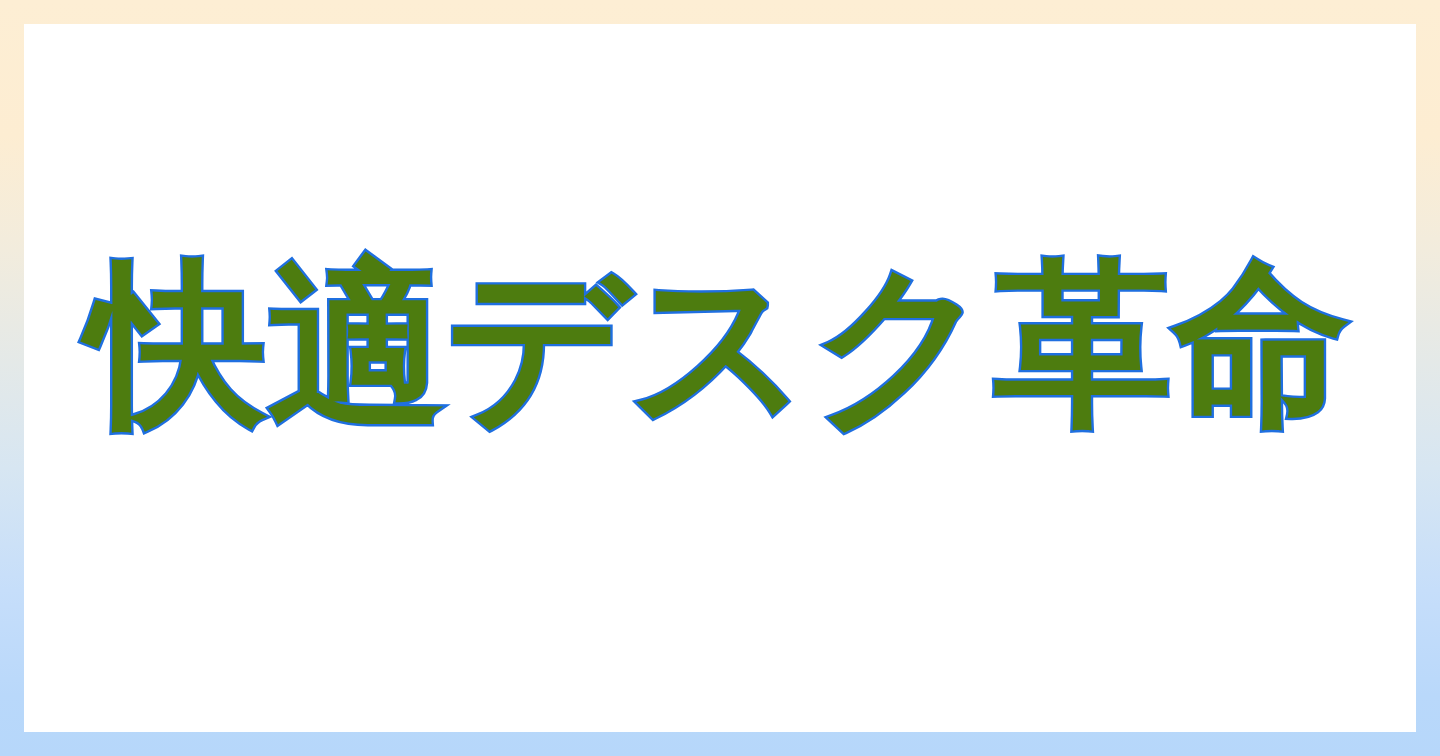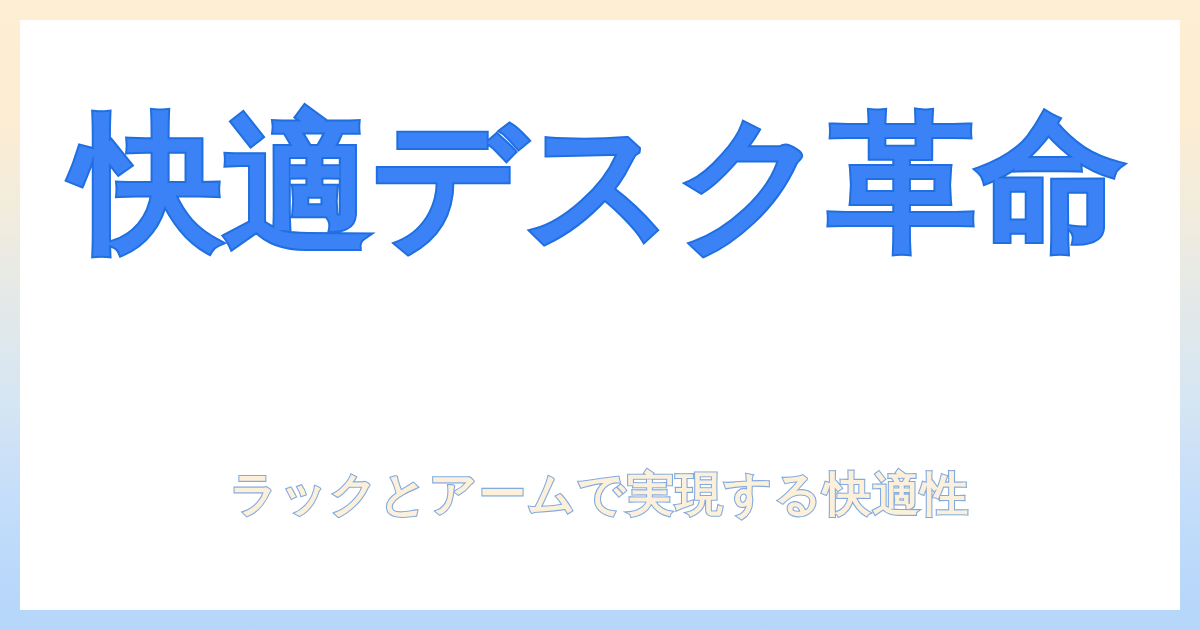--- a/index.html
+++ b/index.html
@@ -54,21 +54,21 @@
     margin-top: 42px;
   }
 
   #headline {
     display: inline-block;
     font-family: "DejaVu Sans", "Liberation Sans", sans-serif;
     font-weight: 700;
     font-size: 148px;
     line-height: 1.04;
     letter-spacing: 0.005em;
-    color: #3b82f6;
+    color: #4d7c0f;
     -webkit-text-stroke: 4px #1f6fe0;
     paint-order: stroke fill;
     text-rendering: geometricPrecision;
     white-space: nowrap;
   }
 
   
   #subheadline-wrap {
     width: 100%;
     text-align: center;
@@ -99,21 +99,18 @@
 <body>
 
 <div id="card-frame">
 
   <div id="content-panel">
 
     <div id="headline-wrap">
       <h1 id="headline">快適デスク革命</h1>
     </div>
 
-    <div id="subheadline-wrap">
-      <p id="subheadline">ラックとアームで実現する快適性</p>
-    </div>
 
     <div id="bottom-spacer"></div>
 
   </div>
 
 </div>
 
 </body></html>

